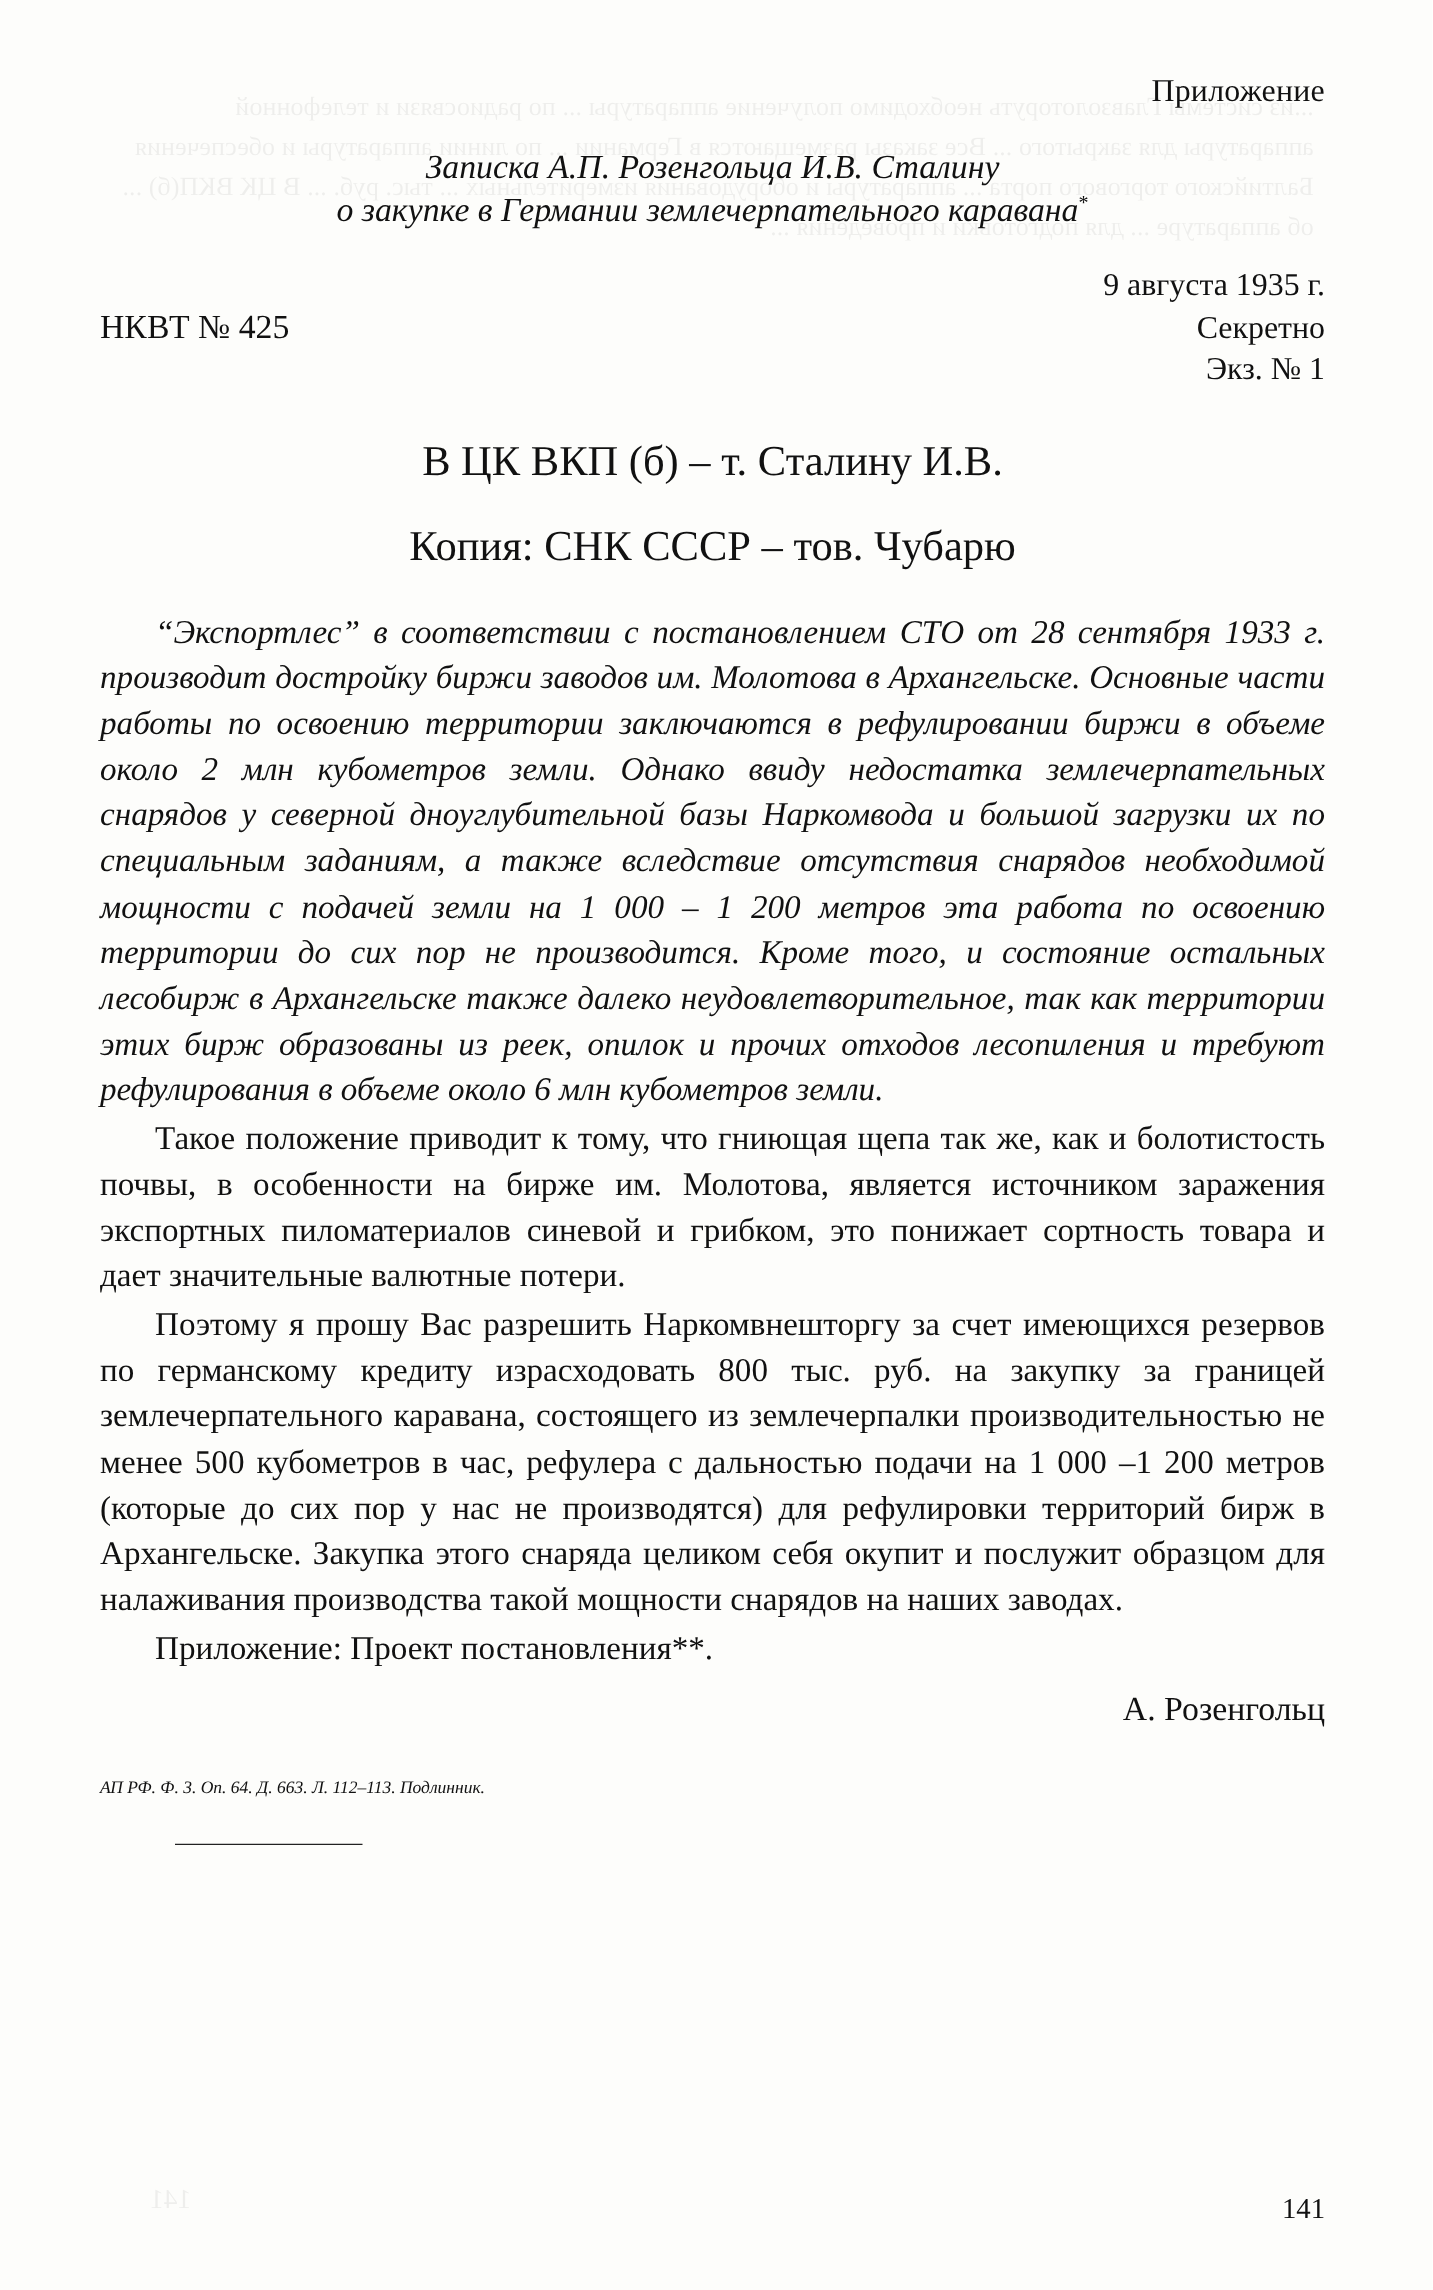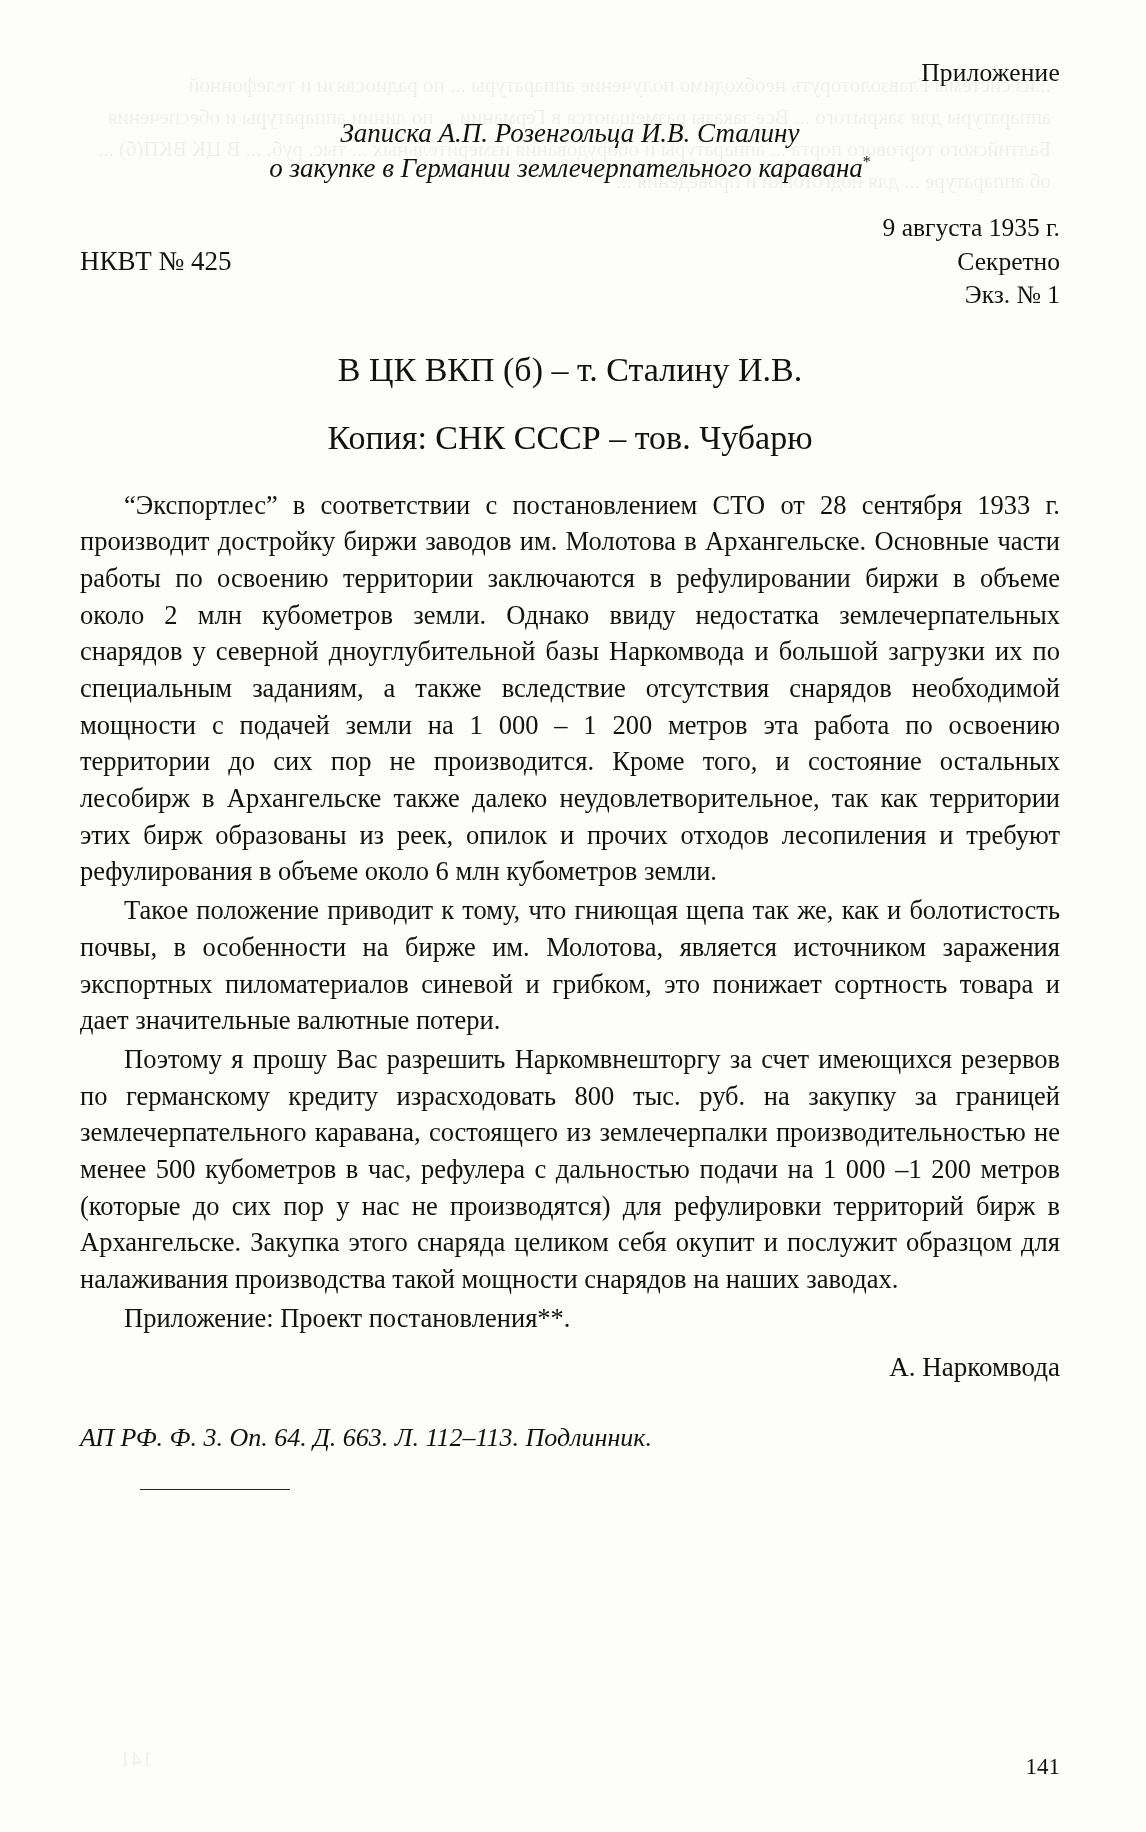--- a/index.html
+++ b/index.html
@@ -84,36 +84,37 @@
   p.body {
     margin: 0;
     font-size: 26.5px;
     line-height: 1.385;
     text-align: justify;
     text-justify: inter-word;
     hyphens: manual;
   }
   p.body.first {
     margin-top: 24px;
+    font-style: italic;
   }
   p.body + p.body {
     margin-top: 2px;
   }
   p.body .ind {
     display: inline-block;
     width: 44px;
   }
   .signature {
     text-align: right;
     font-size: 27px;
     margin-top: 16px;
   }
   .archive {
     font-style: italic;
-    font-size: 26px;
+    font-size: 14px;
     margin-top: 40px;
   }
   .rule {
     width: 150px;
     height: 1px;
     background: #222;
     margin: 36px 0 14px 60px;
   }
   .footnotes {
     font-size: 18.5px;
@@ -177,21 +178,21 @@
     </div>
 
     <p class="body first"><span class="ind"></span><span>“Экспортлес” в соответствии с постановлением СТО от 28 сентября 1933 г. производит достройку биржи заводов им. Молотова в Архангельске. Основные части работы по освоению территории заключаются в рефулировании биржи в объеме около 2 млн кубометров земли. Однако ввиду недостатка землечерпательных снарядов у северной дноуглубительной базы Наркомвода и большой загрузки их по специальным заданиям, а также вследствие отсутствия снарядов необходимой мощности с подачей земли на 1 000 – 1 200 метров эта работа по освоению территории до сих пор не производится. Кроме того, и состояние остальных лесобирж в Архангельске также далеко неудовлетворительное, так как территории этих бирж образованы из реек, опилок и прочих отходов лесопиления и требуют рефулирования в объеме около 6 млн кубометров земли.</span></p>
 
     <p class="body"><span class="ind"></span><span>Такое положение приводит к тому, что гниющая щепа так же, как и болотистость почвы, в особенности на бирже им. Молотова, является источником заражения экспортных пиломатериалов синевой и грибком, это понижает сортность товара и дает значительные валютные потери.</span></p>
 
     <p class="body"><span class="ind"></span><span>Поэтому я прошу Вас разрешить Наркомвнешторгу за счет имеющихся резервов по германскому кредиту израсходовать 800 тыс. руб. на закупку за границей землечерпательного каравана, состоящего из землечерпалки производительностью не менее 500 кубометров в час, рефулера с дальностью подачи на 1 000 –1 200 метров (которые до сих пор у нас не производятся) для рефулировки территорий бирж в Архангельске. Закупка этого снаряда целиком себя окупит и послужит образцом для налаживания производства такой мощности снарядов на наших заводах.</span></p>
 
     <p class="body"><span class="ind"></span><span>Приложение: Проект постановления**.</span></p>
 
-    <div class="signature">А. Наркомвода</div>
+    <div class="signature">А. Розенгольц</div>
 
     <div class="archive">АП РФ. Ф. 3. Оп. 64. Д. 663. Л. 112–113. Подлинник.</div>
 
     <div class="rule"></div>
 
 
   </div>
 
   <div class="page-number">141</div>
 

